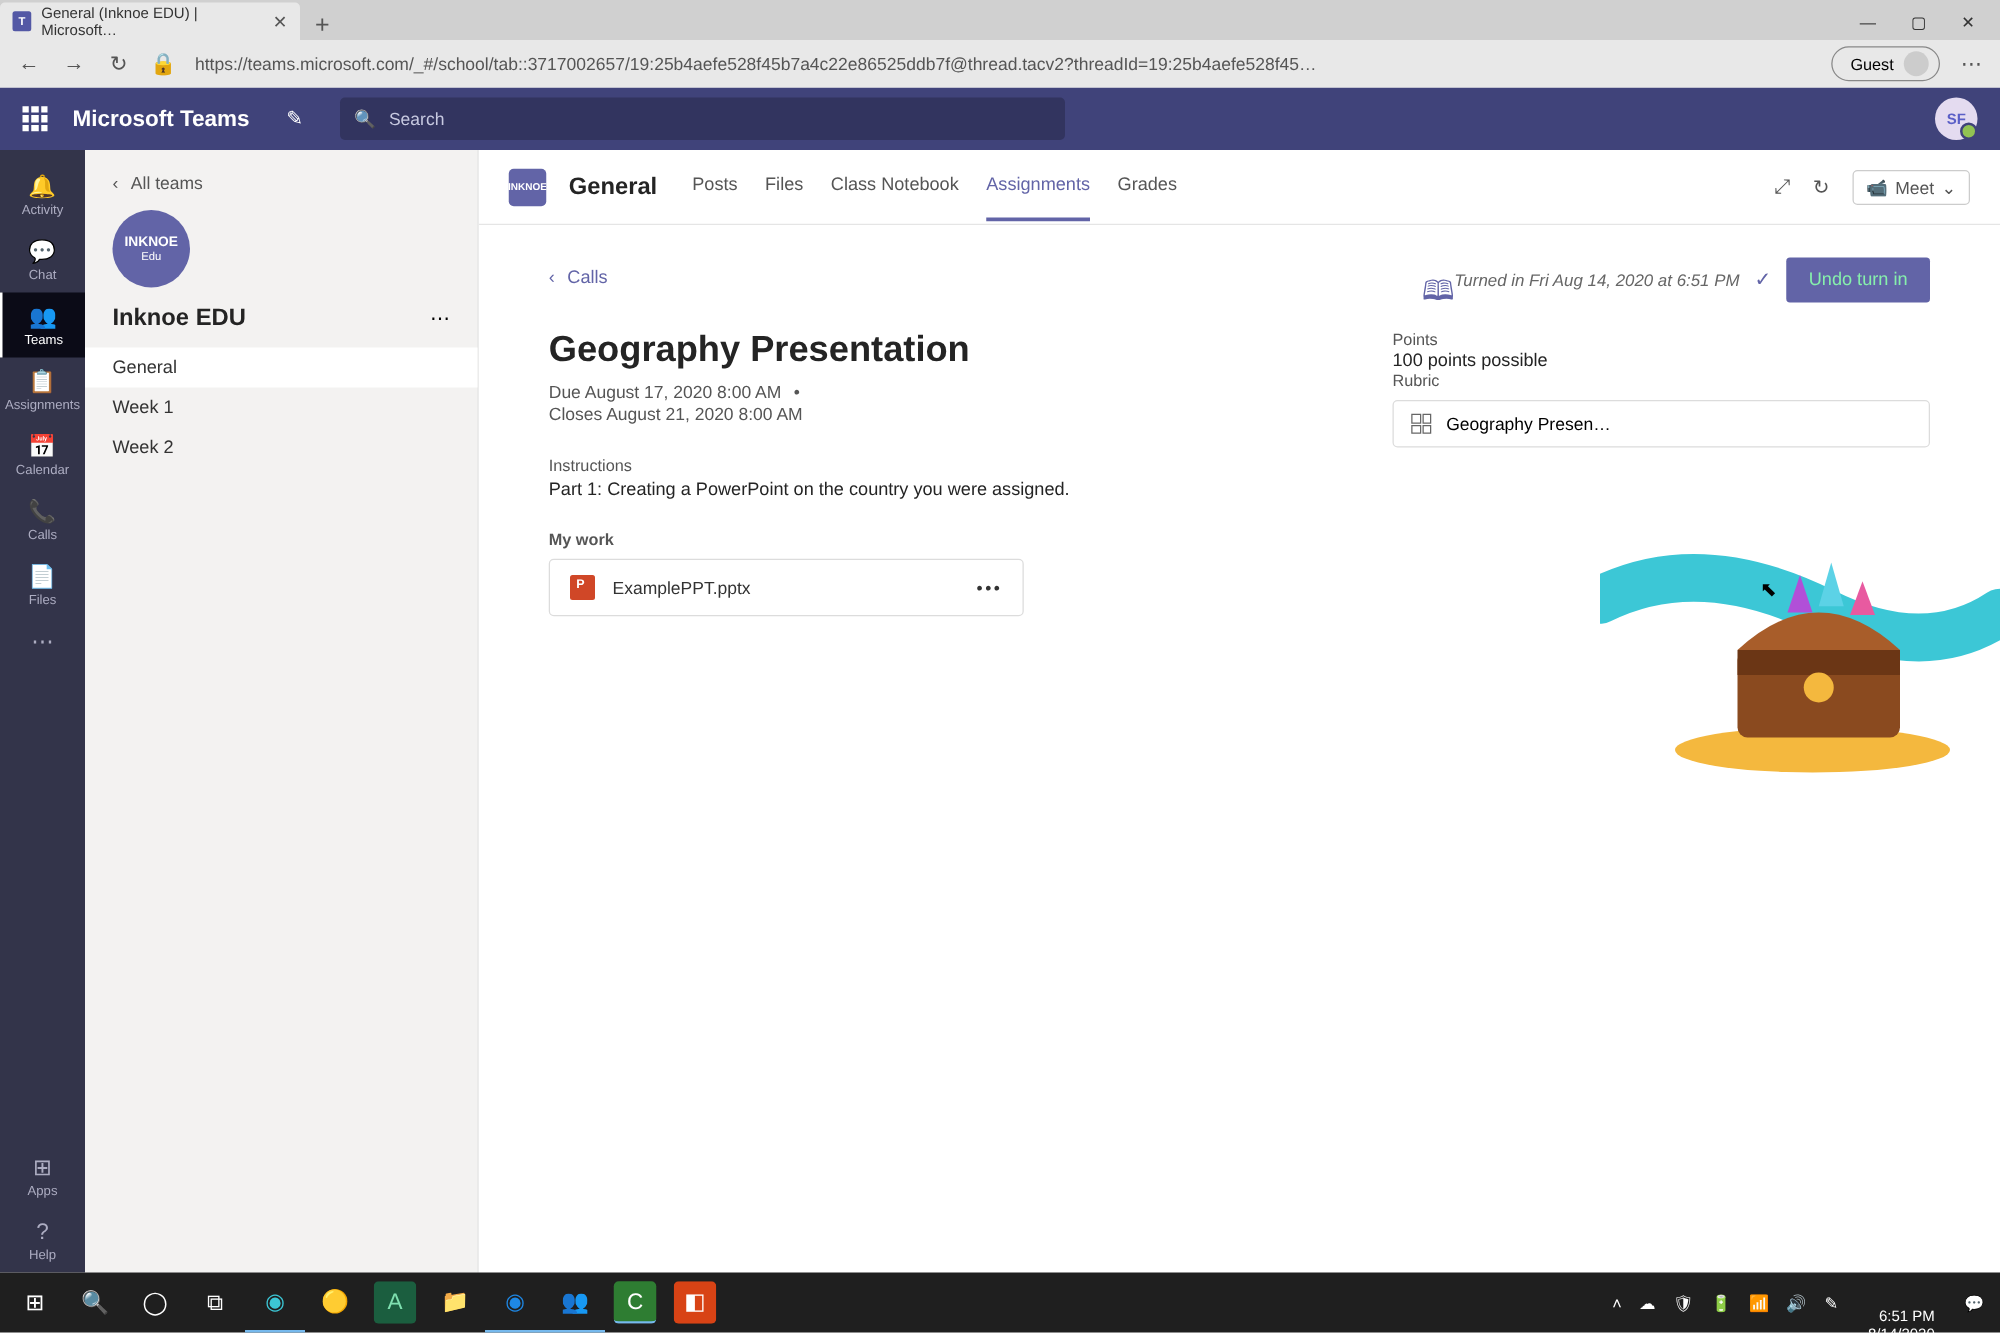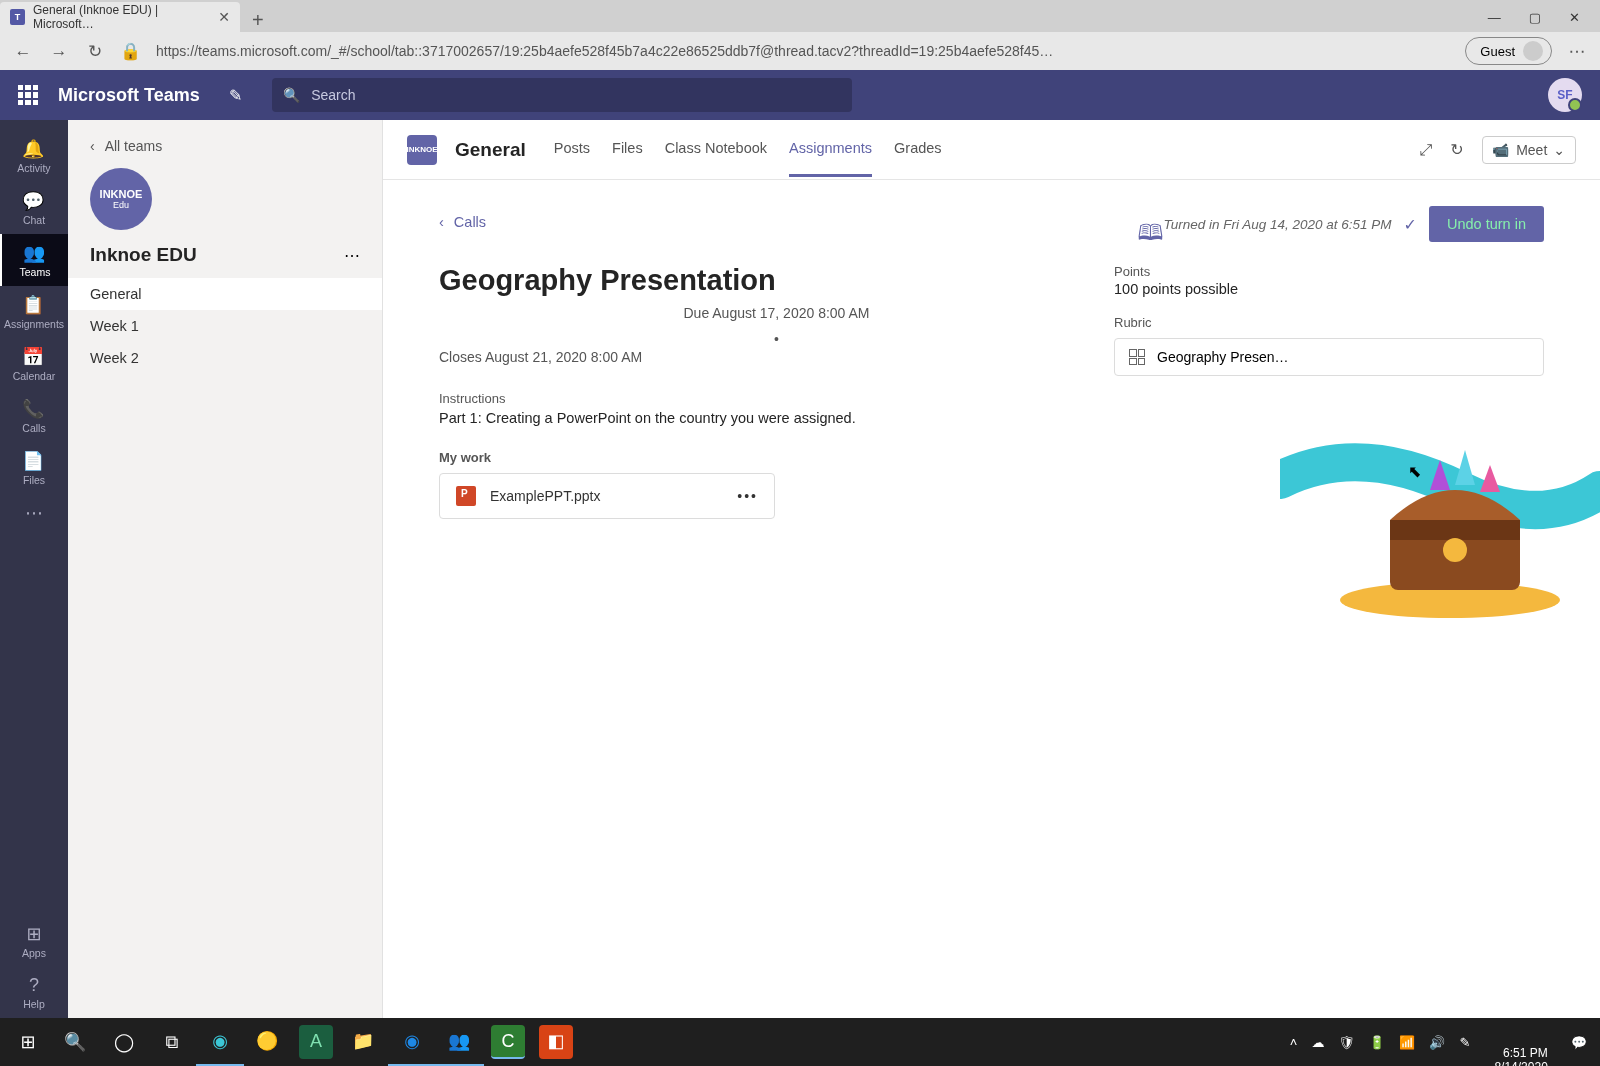--- a/index.html
+++ b/index.html
@@ -55,37 +55,37 @@
 .ch-tab { padding: 18px 0; cursor:pointer;}
 .ch-tab.active { color:#6264a7; border-bottom:3px solid #6264a7; font-weight:400;}
 .ch-right { margin-left:auto; display:flex; align-items:center; gap:18px; color:#555;}
 .meet-btn { border:1px solid #ccc; border-radius:4px; padding:5px 10px; display:flex; align-items:center; gap:6px; font-size:14px; cursor:pointer;}
 
 
 .body { padding: 26px 56px; position:relative; }
 .back-row { display:flex; align-items:center; gap:10px; color:#6264a7; font-size:14.5px; cursor:pointer; margin-bottom:26px;}
 .top-row { display:flex; justify-content:space-between; align-items:flex-start;}
 .assignment-title { font-size:29px; font-weight:600; color:#242424; margin-bottom:8px;}
-.due-line { color:#555; font-size:14px; display:flex; align-items:center; gap:10px;flex-direction:column;}
+.due-line { color:#555; font-size:14px; display:flex; align-items:center; gap:10px;}
 .closes-line { color:#555; font-size:14px; margin-top:2px;}
 .section-label { color:#555; font-size:13px; margin-top:26px;}
 .instructions-text { font-size:14.5px; color:#242424; margin-top:4px;}
 .mywork-label { color:#555; font-size:13px; margin-top:24px; margin-bottom:8px;font-weight:bold;}
-.file-card { border:1px solid #dcdcdc; border-radius:4px; padding: 12px 16px; display:flex; align-items:center; gap:14px; width: 336px; font-size:14px; color:#333;}
+.file-card { border:1px solid #dcdcdc; border-radius:4px; padding: 12px 16px; display:flex; align-items:center; gap:14px; width: 380px; font-size:14px; color:#333;}
 .file-icon { width:20px;height:20px;background:#d04727;border-radius:2px;position:relative;}
 .file-icon::after{content:'P';position:absolute;color:#fff;font-size:10px;font-weight:bold;left:5px;top:2px;}
 .file-more { margin-left:auto; letter-spacing:2px; cursor:pointer;}
 
 .right-col { width:430px; }
 .status-row { display:flex; align-items:center; gap:12px; justify-content:flex-end; margin-bottom:22px;}
 .turnedin { font-style:italic; color:#666; font-size:13.5px;}
 .check { color:#6264a7; font-size:16px;}
 .undo-btn { background:#6264a7; color:#86efac; border:none; border-radius:3px; padding:10px 18px; font-size:14.5px; cursor:pointer;}
 .points-label { font-size:13px; color:#555;}
-.points-val { font-size:14.5px; color:#242424; margin-top:2px; margin-bottom:18px;}
+.points-val { font-size:14.5px; color:#242424; margin-top:2px; }
 .rubric-label { font-size:13px; color:#555; margin-bottom:8px;}
 .rubric-card { border:1px solid #dcdcdc; border-radius:4px; padding:10px 14px; display:flex; align-items:center; gap:12px; font-size:14px; cursor:pointer;}
 .rubric-grid { width:16px;height:16px;display:grid;grid-template-columns:1fr 1fr;gap:1px;}
 .rubric-grid span{border:1px solid #666;}
 
 .immersive { color:#6264a7; font-size:22px; margin-right:auto; margin-left:20px;}
 
 
 .art { position:absolute; right:0; top:220px; width:320px; height:220px; pointer-events:none;}
 

